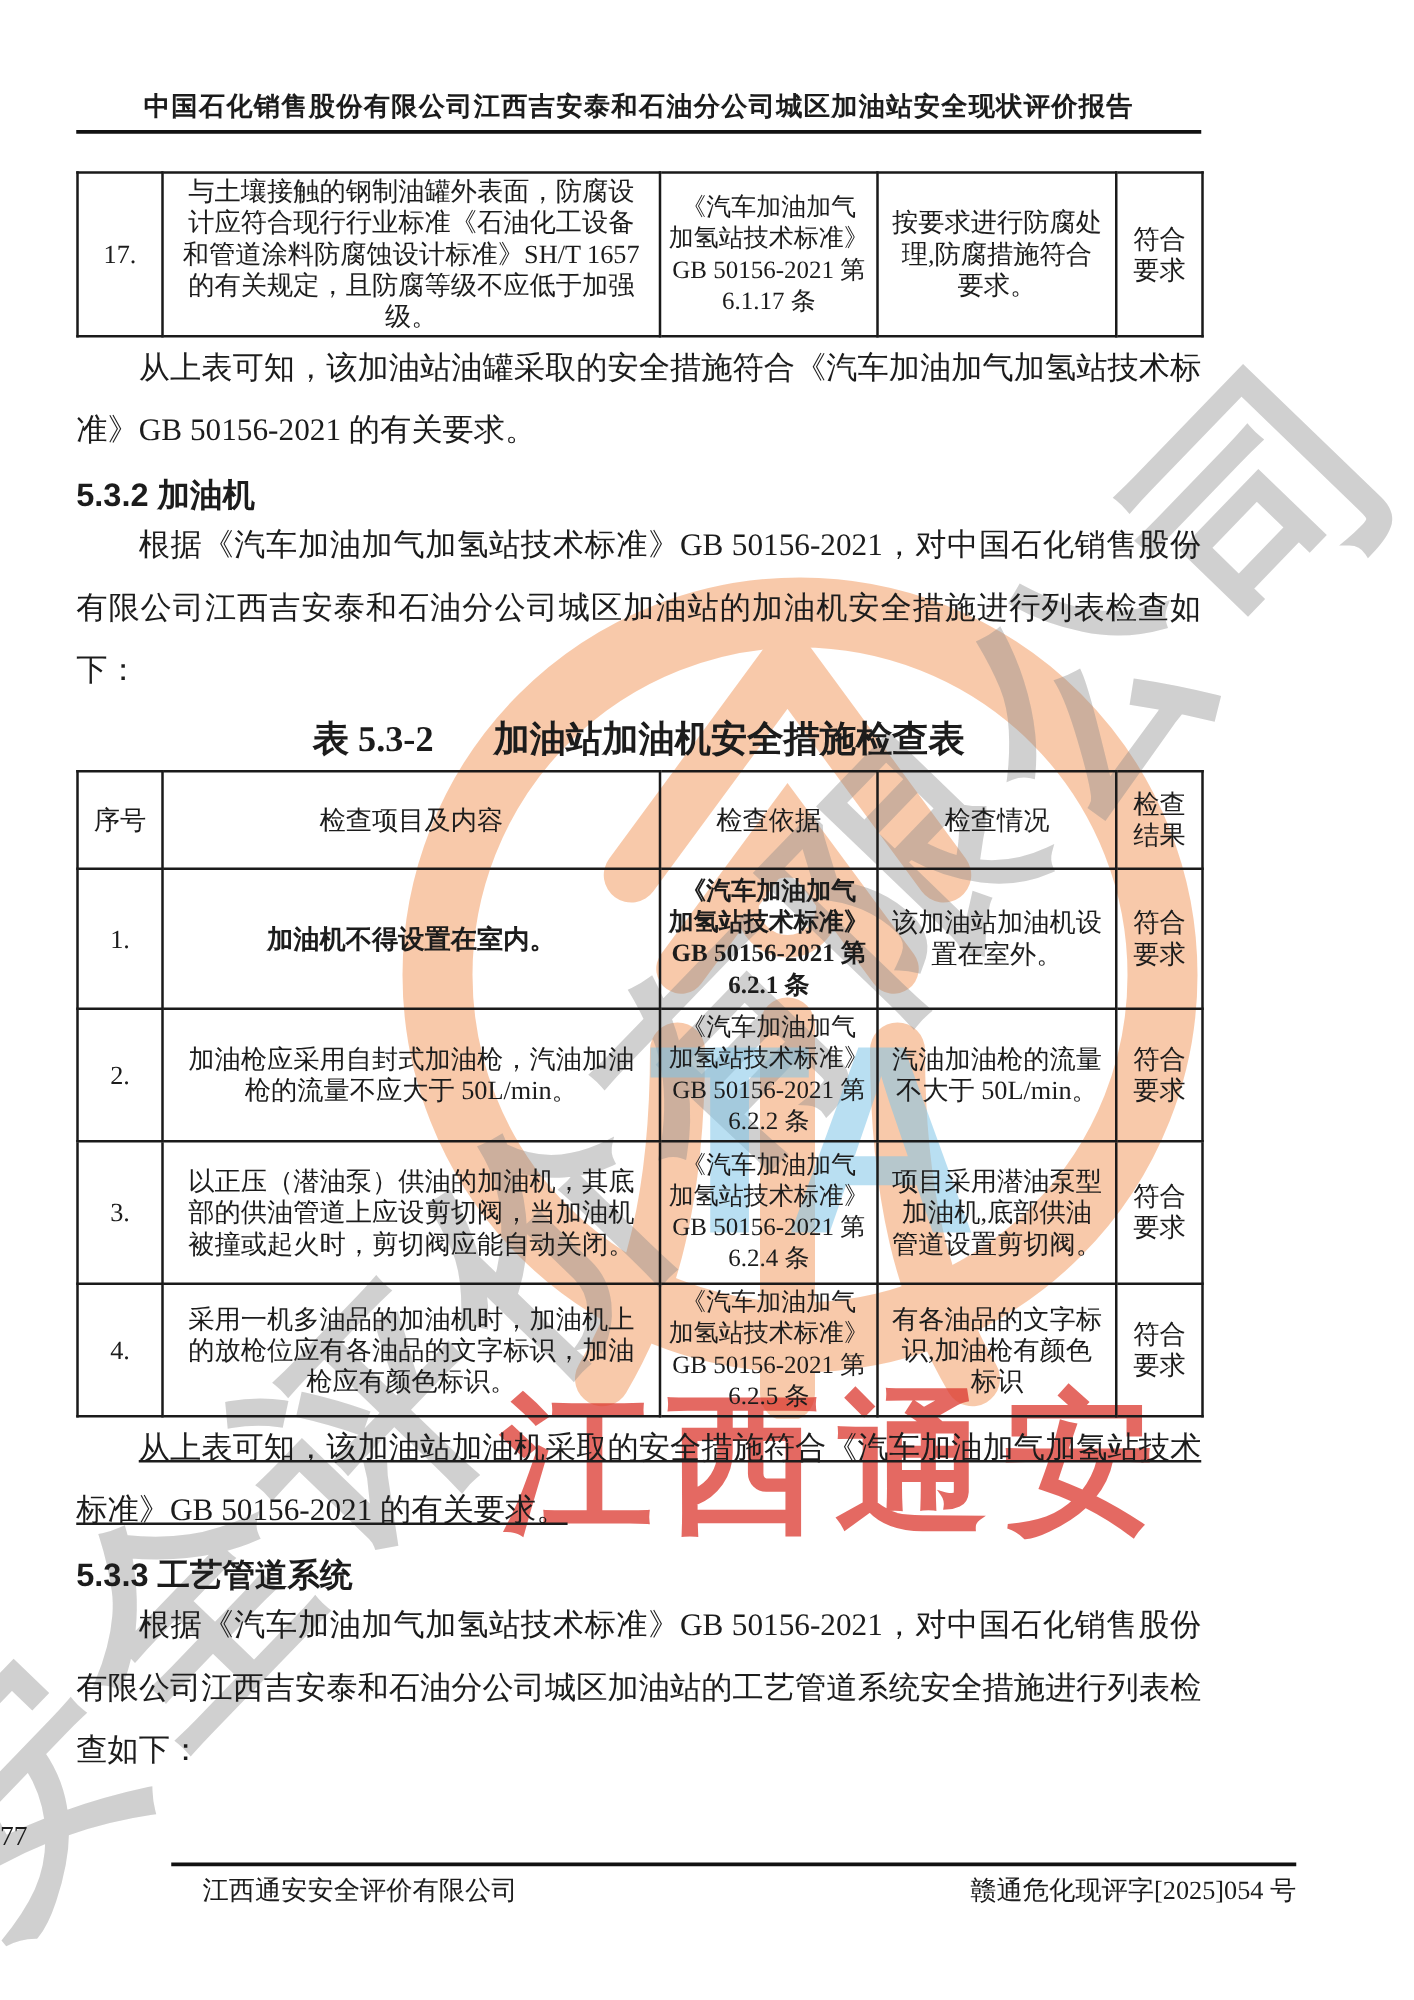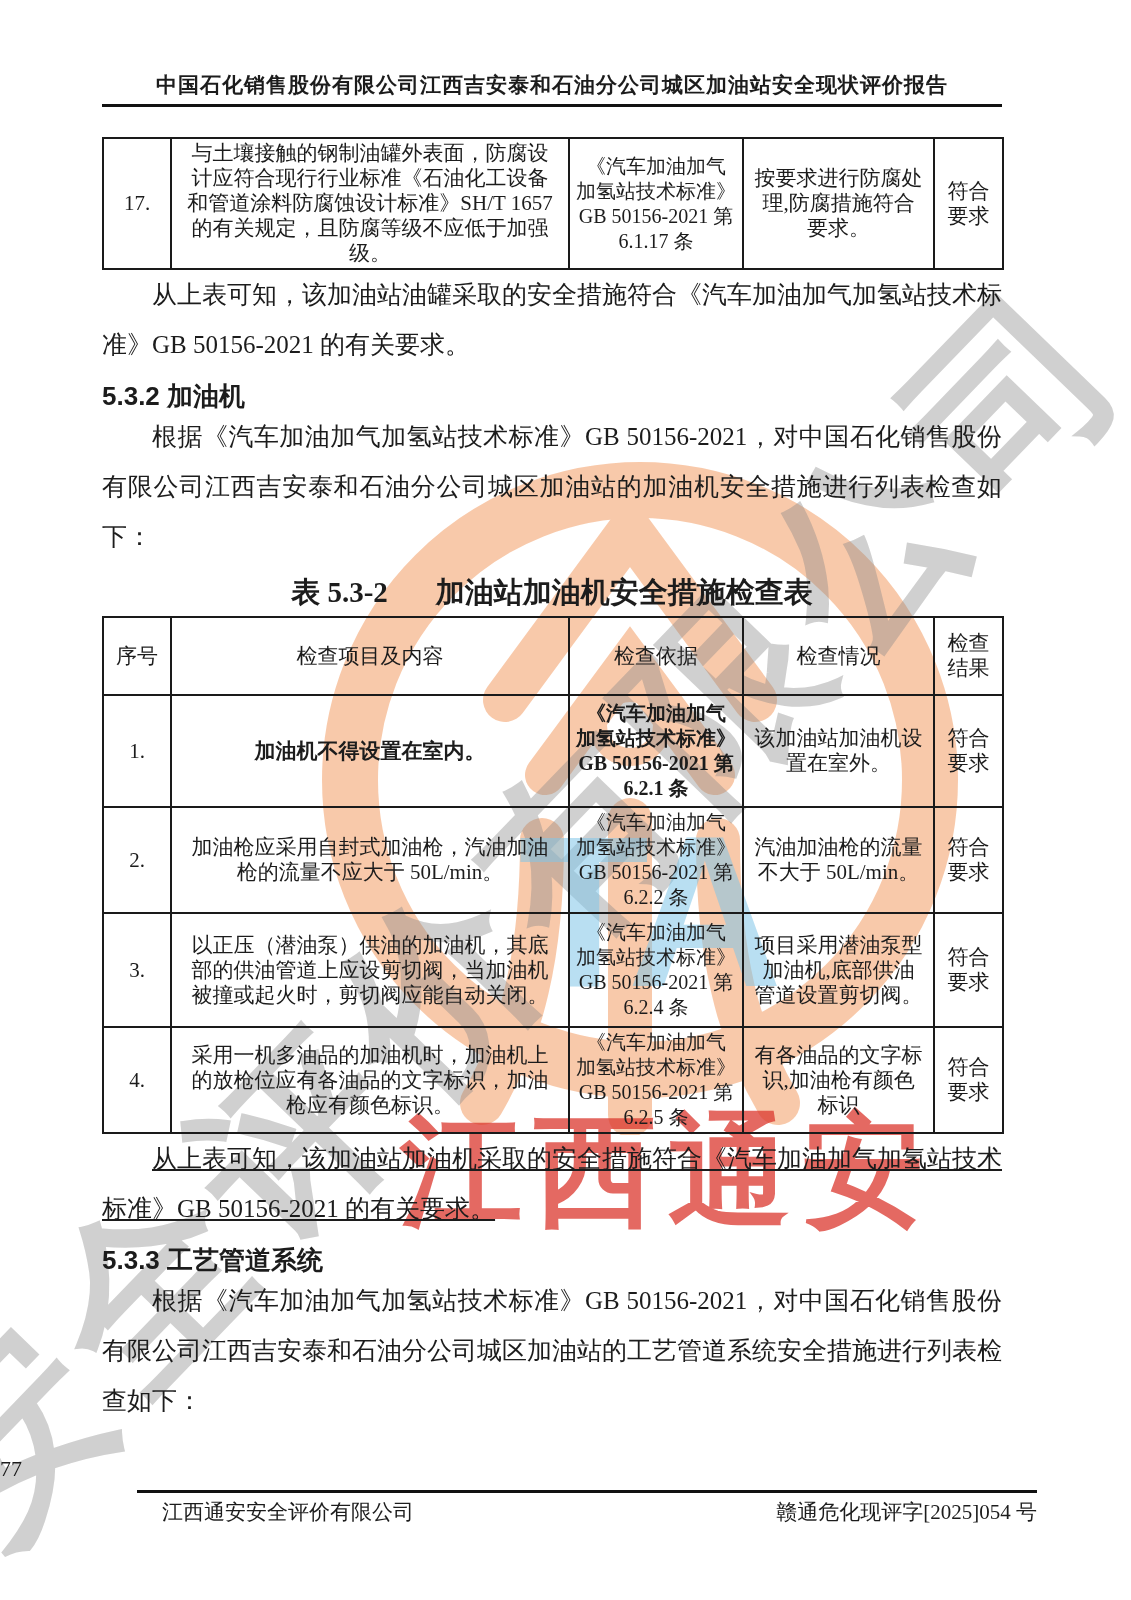--- a/index.html
+++ b/index.html
@@ -27,21 +27,21 @@
     font-weight:bold;font-size:215px;letter-spacing:-6px;
     color:rgba(128,196,232,0.55);white-space:nowrap;
   }
   .wm-red{
     position:absolute;left:400px;top:1091px;
     font-family:Liberation Serif, serif;
     font-weight:900;font-size:122px;letter-spacing:12px;
     color:rgba(219,55,45,0.75);white-space:nowrap;
   }
   
-  .content{position:relative;z-index:1;padding:72px 94px 0 102px;width:900px;}
+  .content{position:relative;z-index:1;padding:72px 94px 0 61px;width:900px;}
   .hdr-title{
     text-align:center;font-size:21px;font-weight:600;
     letter-spacing:1px;line-height:26px;
   }
   .hdr-rule{height:0;border-bottom:3px solid #111;margin-top:6px;}
   table{border-collapse:collapse;width:900px;table-layout:fixed;}
   td,th{
     border:2px solid #1a1a1a;
     font-size:21px;line-height:25px;font-weight:normal;
     text-align:center;vertical-align:middle;

